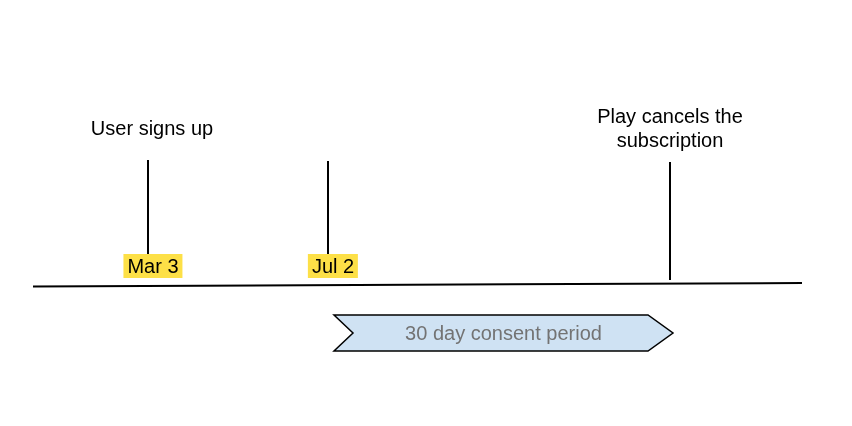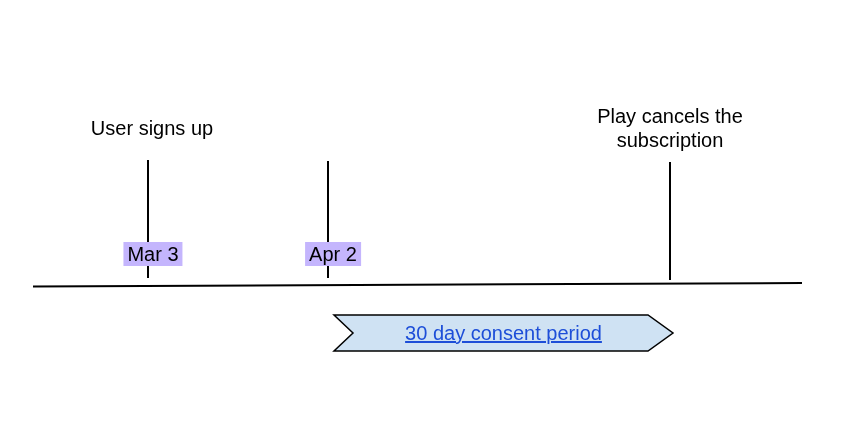--- a/index.html
+++ b/index.html
@@ -34,43 +34,42 @@
     justify-content: center;
     text-align: center;
     font-size: 20px;
     line-height: 24px;
     color: #000000;
     white-space: normal;
   }
   .event-label .wrap { width: 160px; }
   .date-label {
     position: absolute;
-    top: 242px;
+    top: 254px;
     transform: translateX(-50%);
-    background: #c4b5fd;
+    background: #fde047;
     color: #000000;
     font-size: 20px;
     line-height: 24px;
     padding: 0 4px;
     white-space: nowrap;
   }
   .banner-label {
     position: absolute;
     left: 334px;
     top: 315px;
     width: 339px;
     height: 36px;
     display: flex;
     align-items: center;
     justify-content: center;
     font-size: 20px;
     line-height: 24px;
-    color: #1d4ed8;
+    color: #737373;
     white-space: nowrap;
-    text-decoration: underline;
   }
 </style>
 </head>
 <body>
 
 <div class="canvas">
 
   <svg class="layer-svg" viewBox="0 0 852 426" xmlns="http://www.w3.org/2000/svg">
 
     <line x1="148" y1="160" x2="148" y2="278" stroke="#000000" stroke-width="2"></line>
@@ -83,17 +82,17 @@
   </svg>
 
   <div class="event-label" style="left:152px">
     <span class="wrap">User signs up</span>
   </div>
   <div class="event-label" style="left:670px">
     <span class="wrap">Play cancels the subscription</span>
   </div>
 
   <div class="date-label" style="left:153px">Mar 3</div>
-  <div class="date-label" style="left:333px">Apr 2</div>
+  <div class="date-label" style="left:333px">Jul 2</div>
 
   <div class="banner-label">30 day consent period</div>
 
 </div>
 
 </body></html>

